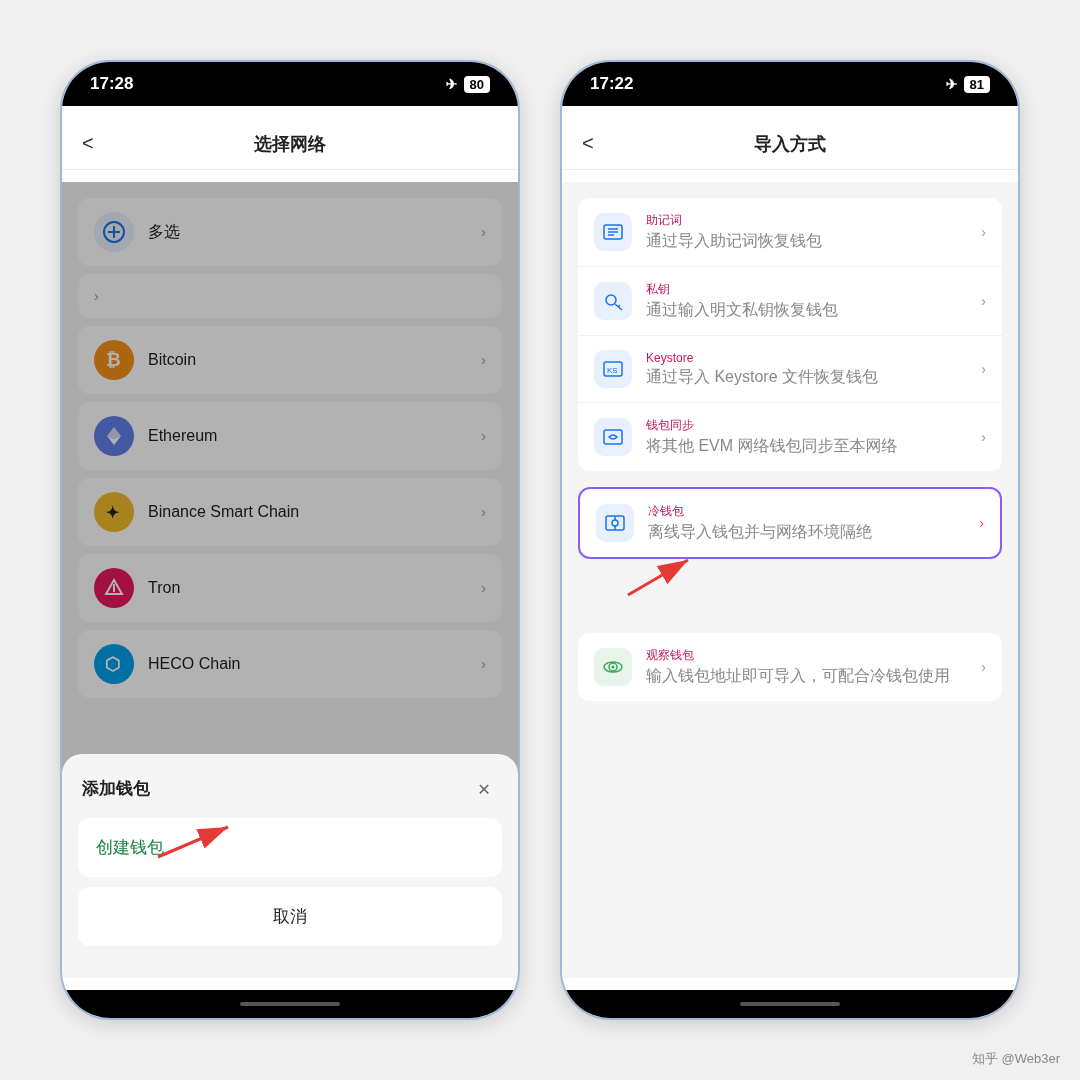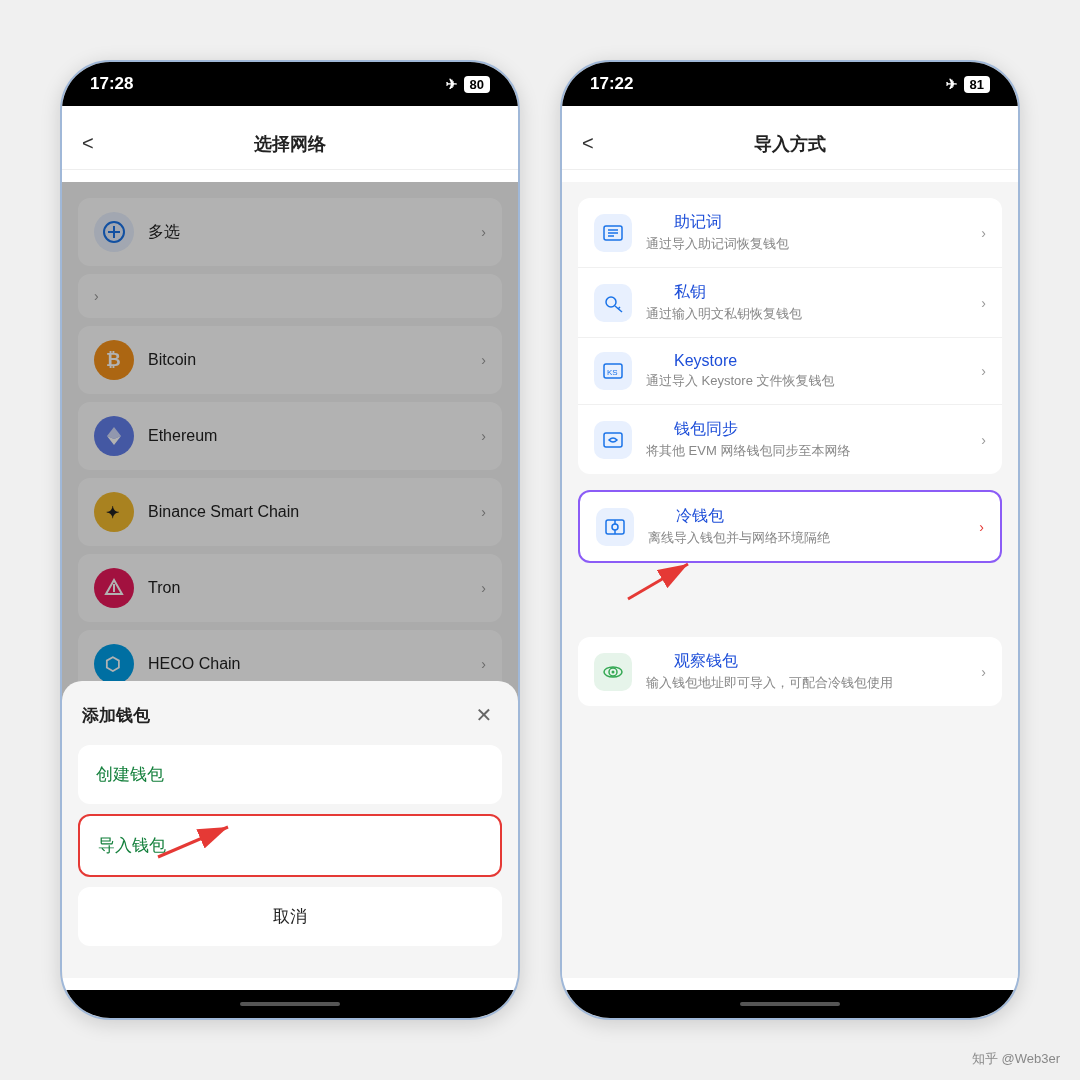--- a/index.html
+++ b/index.html
@@ -149,20 +149,21 @@
       border-radius: 20px 20px 0 0;
       z-index: 20;
       padding: 20px 16px 32px;
     }
     .sheet-header {
       display: flex;
       justify-content: space-between;
       align-items: center;
       margin-bottom: 16px;
       padding: 0 4px;
+      font-family: Liberation Mono, monospace;
     }
     .sheet-title {
       font-size: 17px;
       font-weight: 600;
       color: #222;
     }
     .close-btn {
       font-size: 20px;
       color: #666;
       cursor: pointer;
@@ -246,22 +247,22 @@
       border-radius: 10px;
       display: flex;
       align-items: center;
       justify-content: center;
       font-size: 18px;
       flex-shrink: 0;
     }
     .import-icon-blue { background: #e8f0fe; color: #1a73e8; }
     .import-icon-green { background: #e6f4ea; color: #34a853; }
     .import-text { display: flex; flex-direction: column; gap: 2px; }
-    .import-name { font-size: 16px; font-weight: 500; color: #1d4ed8; margin-left: 28px; }
-    .import-desc { font-size: 13px; color: #888; }
+    .import-name { font-size: 12px; font-weight: 500; color: #be185d; }
+    .import-desc { font-size: 16px; color: #888; }
 
     
     .watermark {
       position: absolute;
       bottom: 12px;
       right: 20px;
       font-size: 13px;
       color: #888;
       z-index: 100;
     }
@@ -369,21 +370,20 @@
     </div>
 
     <div class="dim-overlay"></div>
 
     <div class="bottom-sheet">
       <div class="sheet-header">
         <span class="sheet-title">添加钱包</span>
         <div class="close-btn">✕</div>
       </div>
       <div class="sheet-btn">创建钱包</div>
-      <div class="sheet-btn highlighted">导入钱包</div>
 
       <div style="position:relative; height:0;">
         <svg style="position:absolute; bottom:20px; left:60px; z-index:40;" width="100" height="60">
           <defs>
               <marker id="arrowhead1" markerWidth="10" markerHeight="7" refX="10" refY="3.5" orient="auto">
                 <polygon points="0 0, 10 3.5, 0 7" fill="#e53935"></polygon>
               </marker>
             </defs>
           <line x1="20" y1="50" x2="90" y2="20" stroke="#e53935" stroke-width="3" marker-end="url(#arrowhead1)"></line>
         </svg>

